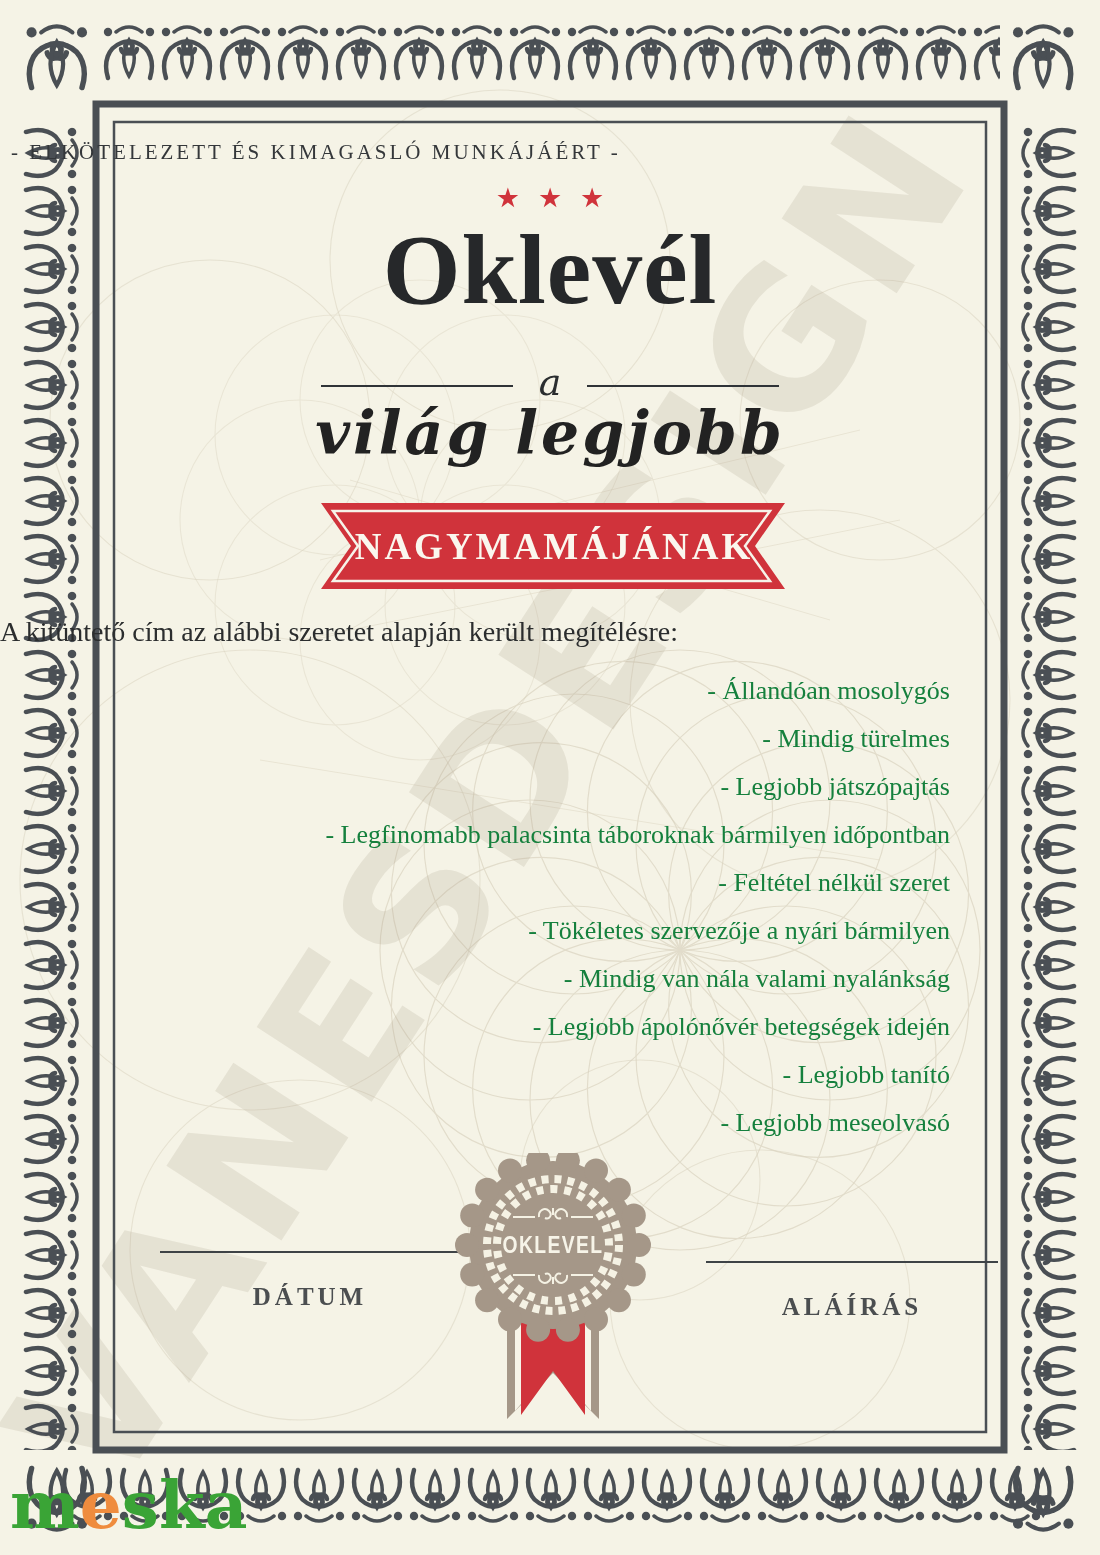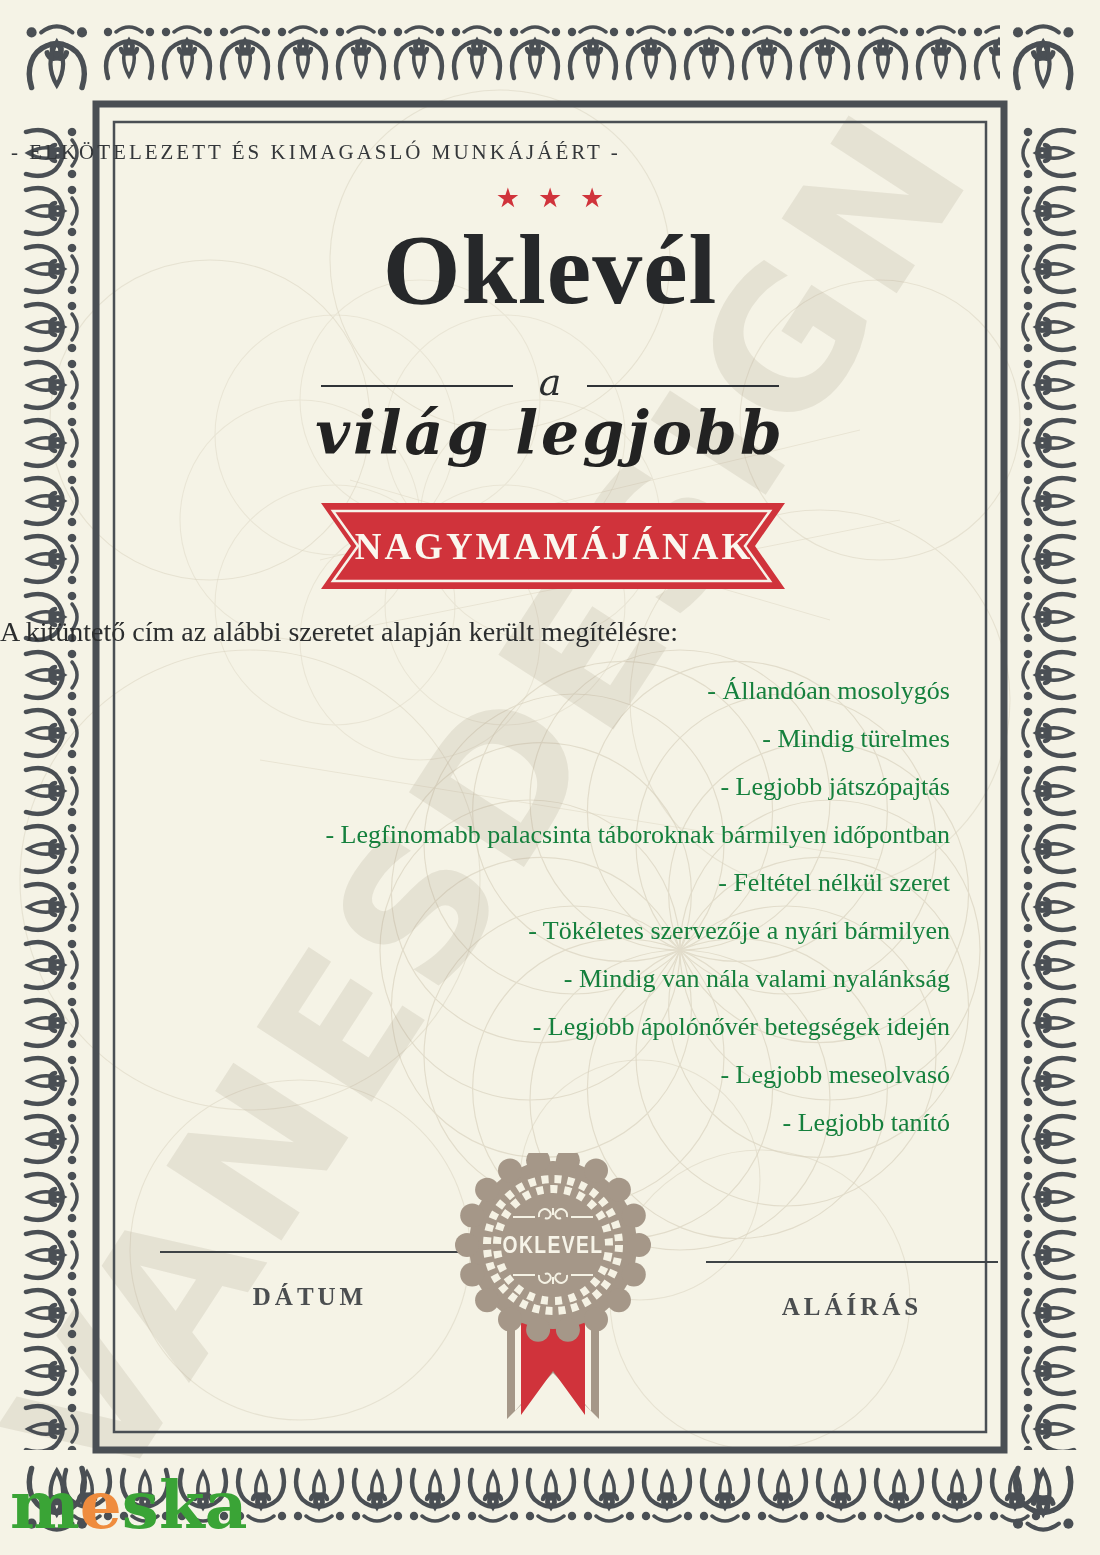--- a/index.html
+++ b/index.html
@@ -179,22 +179,22 @@
 
 <div id="reasons" class="abs content">
   <div class="reason">- Állandóan mosolygós</div>
   <div class="reason">- Mindig türelmes</div>
   <div class="reason">- Legjobb játszópajtás</div>
   <div class="reason">- Legfinomabb palacsinta táboroknak bármilyen időpontban</div>
   <div class="reason">- Feltétel nélkül szeret</div>
   <div class="reason">- Tökéletes szervezője a nyári bármilyen</div>
   <div class="reason">- Mindig van nála valami nyalánkság</div>
   <div class="reason">- Legjobb ápolónővér betegségek idején</div>
+  <div class="reason">- Legjobb tanító</div>
   <div class="reason">- Legjobb meseolvasó</div>
-  <div class="reason">- Legjobb tanító</div>
 </div>
 
 <svg id="badge" class="abs" width="220" height="272" viewBox="0 0 220 272" xmlns="http://www.w3.org/2000/svg">
 
   <polygon points="64,150 156,150 156,266 110,220 64,266" fill="#a59788"></polygon>
   <polygon points="72,150 148,150 148,258 110,214 72,258" fill="#f7f4e8"></polygon>
   <polygon points="78,150 142,150 142,262 110,218 78,262" fill="#d0333b"></polygon>
 
   <g fill="#a59788">
     <circle cx="110" cy="92" r="84"></circle>

